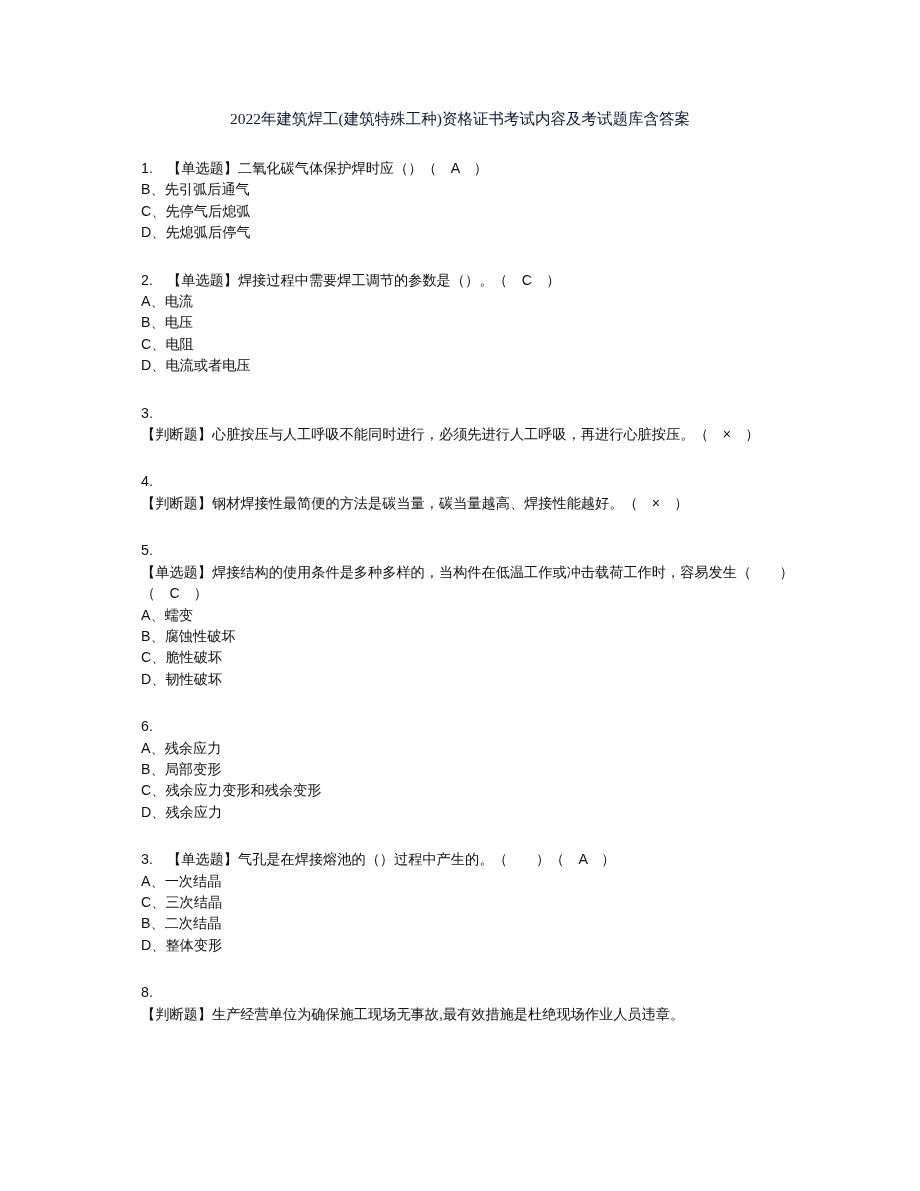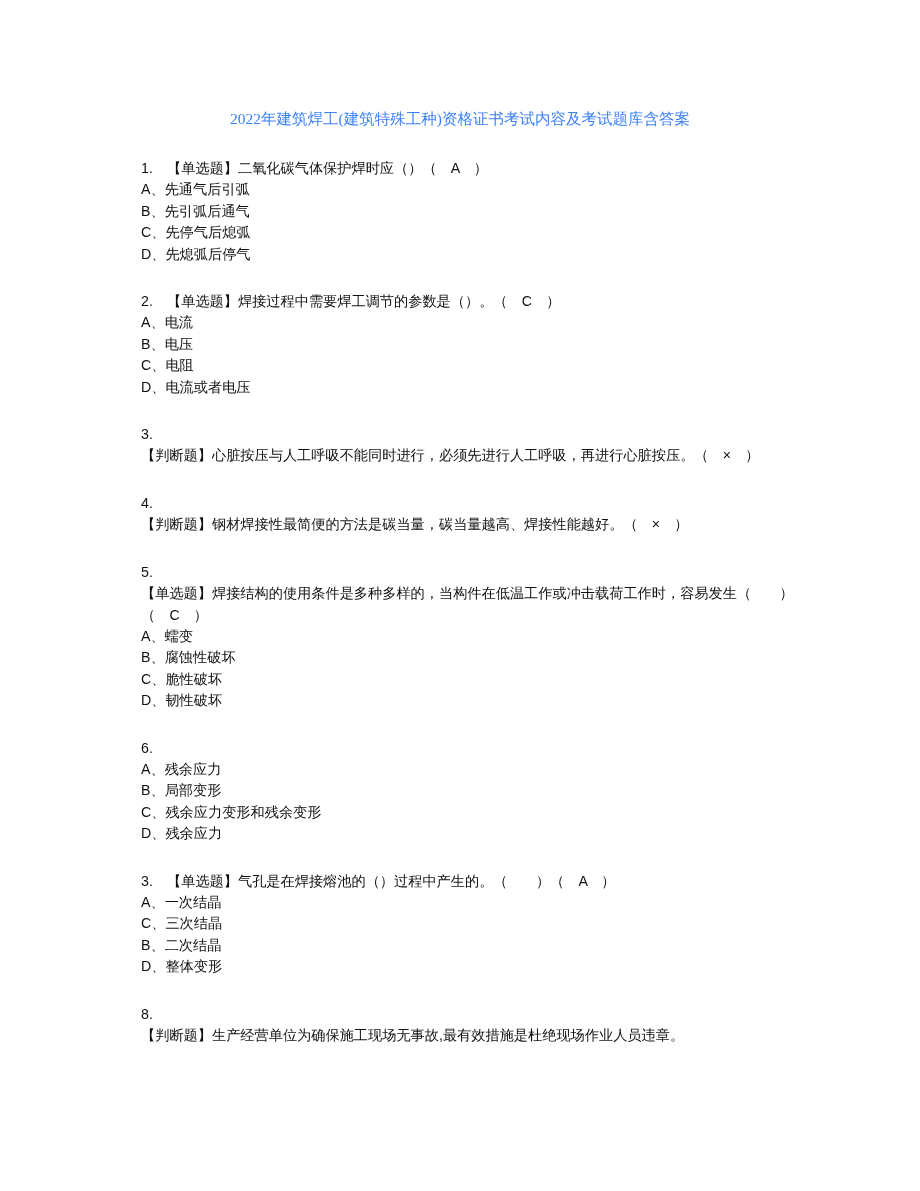--- a/index.html
+++ b/index.html
@@ -27,21 +27,21 @@
     position: absolute;
     left: 133px;
     top: 108px;
     width: 654px;
     text-align: center;
     font-family: "Liberation Serif", "DejaVu Serif", serif;
     font-size: 15.5px;
     line-height: 22px;
     letter-spacing: 0px;
     white-space: nowrap;
-    color: #3b82f6;
+    color: #0f172a;
   }
   .body-block {
     position: absolute;
     left: 141px;
     top: 158px;
     width: 654px;
   }
   .q-block {
     margin-bottom: 26px;
   }
@@ -73,21 +73,20 @@
 </head>
 <body>
 
 <div class="page">
 
   <div class="doc-title">2022年建筑焊工(建筑特殊工种)资格证书考试内容及考试题库含答案</div>
 
   <div class="body-block">
       <div class="q-block">
         <div class="q-stem inline-num">1.　【单选题】二氧化碳气体保护焊时应（）（　A　）</div>
-        <div class="q-opt">A、先通气后引弧</div>
         <div class="q-opt">B、先引弧后通气</div>
         <div class="q-opt">C、先停气后熄弧</div>
         <div class="q-opt">D、先熄弧后停气</div>
       </div>
       <div class="q-block">
         <div class="q-stem inline-num">2.　【单选题】焊接过程中需要焊工调节的参数是（）。（　C　）</div>
         <div class="q-opt">A、电流</div>
         <div class="q-opt">B、电压</div>
         <div class="q-opt">C、电阻</div>
         <div class="q-opt">D、电流或者电压</div>

